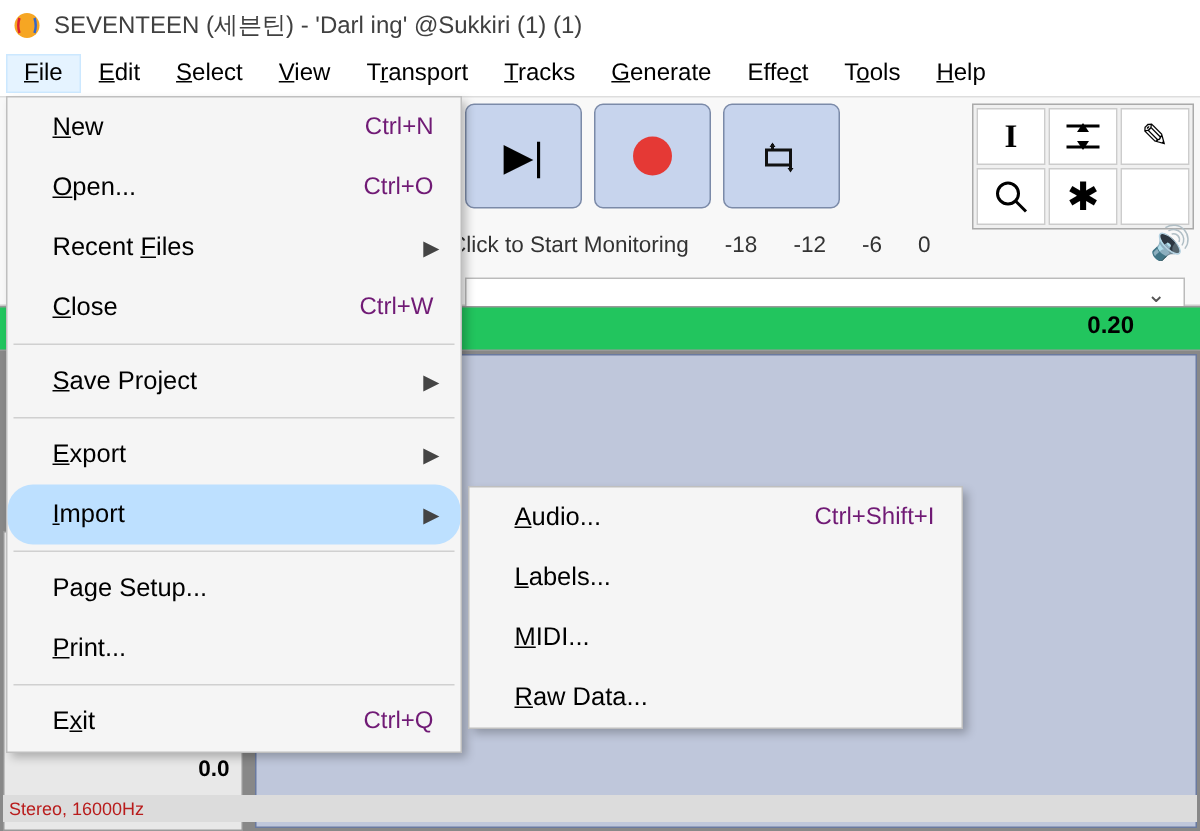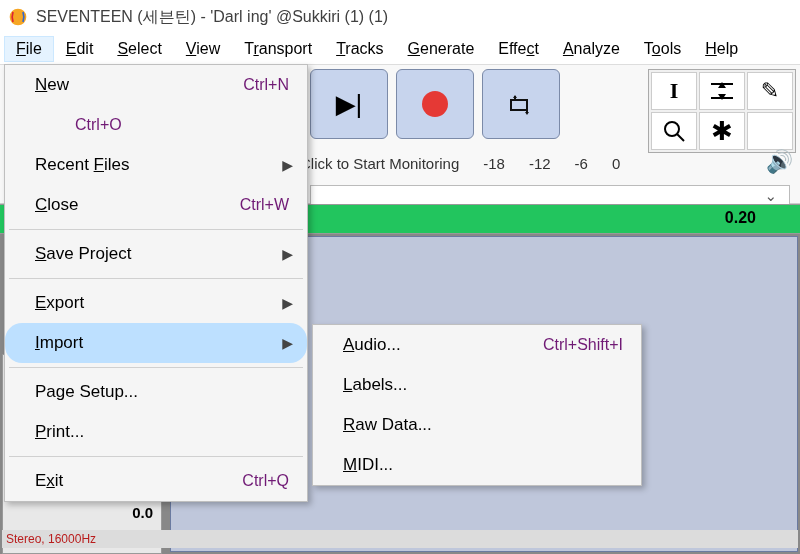--- a/index.html
+++ b/index.html
@@ -66,21 +66,20 @@
 
 <div class="menubar">
   <div class="menu-item open"><span class="ul">F</span><span></span>ile</div>
   <div class="menu-item"><span class="ul">E</span>dit</div>
   <div class="menu-item"><span class="ul">S</span>elect</div>
   <div class="menu-item"><span class="ul">V</span>iew</div>
   <div class="menu-item">T<span class="ul">r</span>ansport</div>
   <div class="menu-item"><span class="ul">T</span>racks</div>
   <div class="menu-item"><span class="ul">G</span>enerate</div>
   <div class="menu-item">Effe<span class="ul">c</span>t</div>
-  <div class="menu-item"><span class="ul">A</span>nalyze</div>
   <div class="menu-item">T<span class="ul">o</span>ols</div>
   <div class="menu-item"><span class="ul">H</span>elp</div>
 </div>
 
 <div class="toolbar-area">
   <div class="transport">
     <div class="tbtn">
         <span>▶|</span>
       </div>
     <div class="tbtn">
@@ -144,20 +143,21 @@
   </div>
   <div class="bottom-label">Stereo, 16000Hz</div>
 </div>
 
 <div class="dropdown file-menu">
   <div class="dd-row">
     <span class="dd-label"><span class="ul">N</span>ew</span>
       <span class="dd-shortcut">Ctrl+N</span>
   </div>
   <div class="dd-row">
+    <span class="dd-label"><span class="ul">O</span>pen...</span>
       <span class="dd-shortcut">Ctrl+O</span>
   </div>
   <div class="dd-row">
     <span class="dd-label">Recent <span class="ul">F</span>iles</span>
       <span class="dd-arrow">▶</span>
   </div>
   <div class="dd-row">
     <span class="dd-label"><span class="ul">C</span>lose</span>
       <span class="dd-shortcut">Ctrl+W</span>
   </div>
@@ -191,18 +191,18 @@
 
 <div class="dropdown import-submenu">
   <div class="dd-row">
     <span class="dd-label"><span class="ul">A</span>udio...</span>
       <span class="dd-shortcut">Ctrl+Shift+I</span>
   </div>
   <div class="dd-row">
     <span class="dd-label"><span class="ul">L</span>abels...</span>
   </div>
   <div class="dd-row">
+    <span class="dd-label"><span class="ul">M</span>IDI...</span>
+  </div>
+  <div class="dd-row">
     <span class="dd-label"><span class="ul">R</span>aw Data...</span>
   </div>
-  <div class="dd-row">
-    <span class="dd-label"><span class="ul">M</span>IDI...</span>
-  </div>
 </div>
 
 </body></html>

